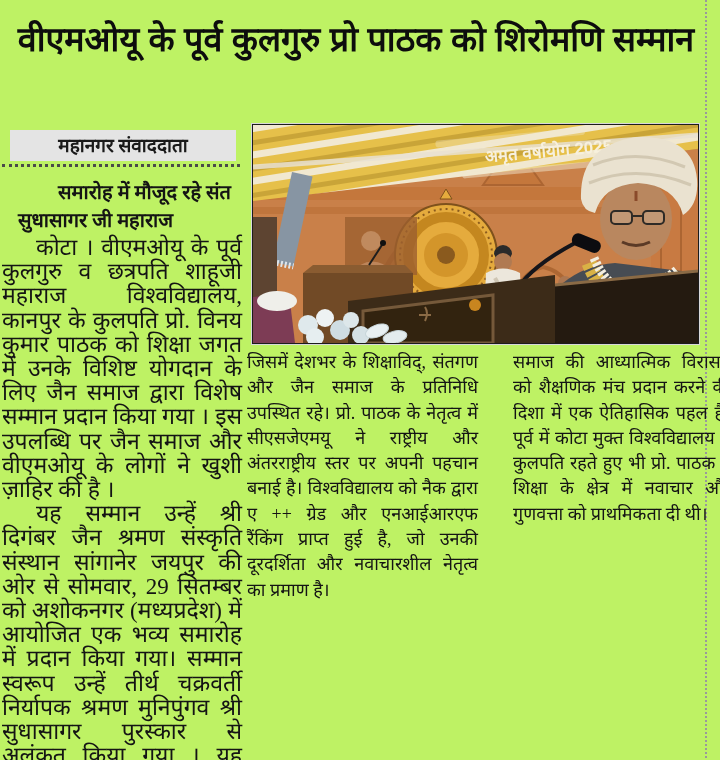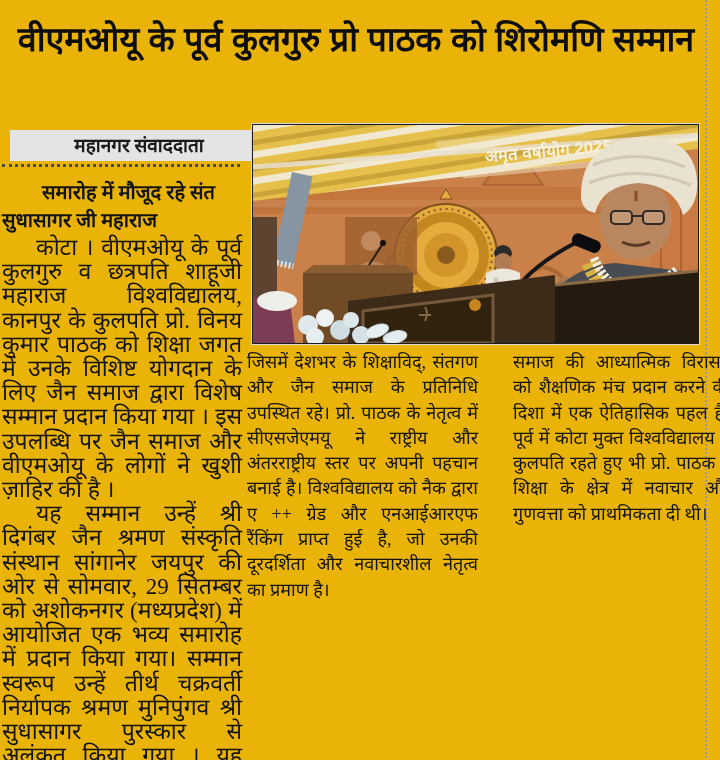--- a/index.html
+++ b/index.html
@@ -1,25 +1,25 @@
 <!DOCTYPE html>
 <html><head>
 <meta charset="utf-8">
 <style>
   html,body{margin:0;padding:0;background:#ffffff;}
-  .page{position:relative;width:720px;height:760px;background:#eab308;overflow:hidden;
+  .page{position:relative;width:720px;height:760px;background:#bef264;overflow:hidden;
         font-family:"Liberation Serif", serif;color:#141414;}
   .right-sep{position:absolute;left:705px;top:0;height:758px;border-left:2px dotted #9a9a9a;}
   .headline{position:absolute;left:4px;top:16px;width:704px;text-align:center;
             font-family:"Liberation Sans", sans-serif;font-weight:bold;color:#0d0d0d;
             font-size:34px;line-height:47px;letter-spacing:0px;}
   .byline-bar{position:absolute;left:10px;top:130px;width:226px;background:#e4e4e4;
-              text-align:center;font-weight:bold;font-size:19px;padding:2px 0 3px 16px;color:#1a1a1a;}
+              text-align:center;font-weight:bold;font-size:19px;padding:2px 0 3px 0;color:#1a1a1a;}
   .byline-rule{position:absolute;left:2px;top:164px;width:238px;border-top:3px dotted #4a4a4a;}
-  .subhead{position:absolute;left:2px;top:178px;width:238px;font-weight:bold;
+  .subhead{position:absolute;left:18px;top:178px;width:238px;font-weight:bold;
            font-size:20px;line-height:28px;text-indent:40px;text-align:left;}
   .col{position:absolute;text-align:justify;}
   .col p{margin:0;}
   .col p.indent{text-indent:34px;}
   .col-left{left:2px;top:236px;width:240px;font-size:23px;line-height:24.2px;}
   .col-mid{left:247px;top:350px;width:231px;font-size:18px;line-height:25.3px;}
   .col-right{left:485px;top:350px;width:218px;font-size:18px;line-height:25.3px;margin-left:28px;}
   .photo{position:absolute;left:252px;top:124px;width:445px;height:218px;
          border:1px solid #1c1c1c;outline:1px solid #d8d8d8;background:#c98049;}
   .photo svg{display:block;}

